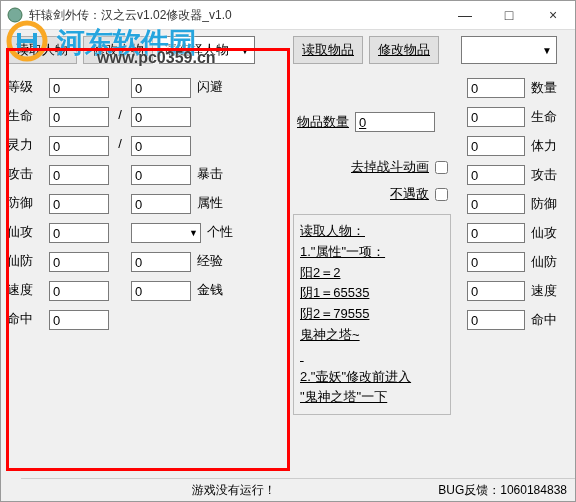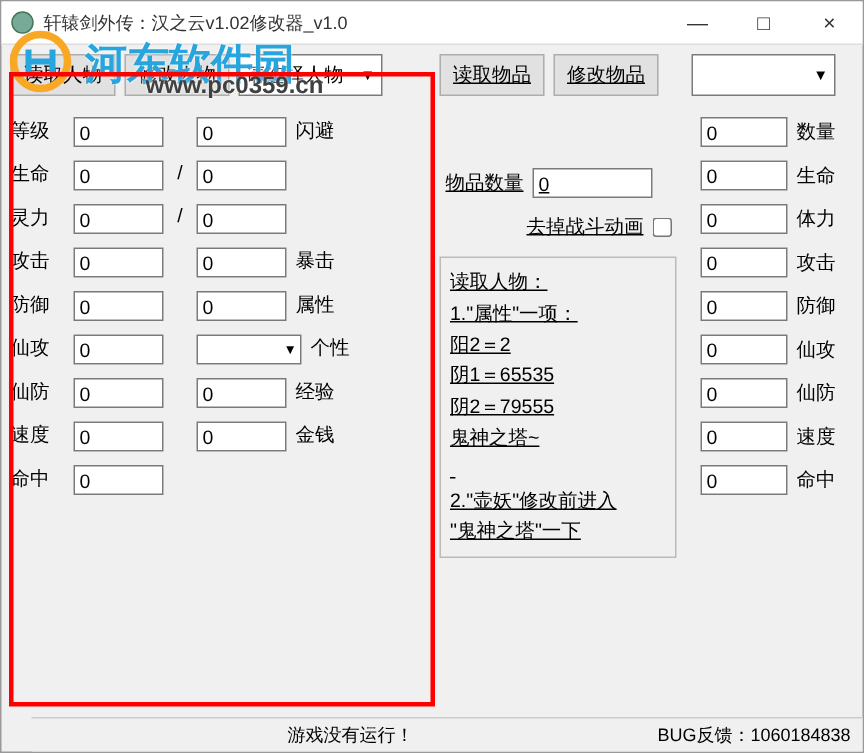--- a/index.html
+++ b/index.html
@@ -23,21 +23,21 @@
 .row{display:flex;margin-bottom:9px;gap:6px;}
 .lbl{width:36px;text-align:left;font-size:13px;}
 .lbl-r{width:36px;text-align:left;font-size:13px;}
 .inp{width:60px;height:20px;border:1px solid #7a7a7a;background:#fff;padding:1px 3px;font-size:13px;box-sizing:border-box;}
 .slash{width:10px;text-align:center;}
 .midcol{display:flex;flex-direction:column;text-decoration:underline;}
 .note{border:1px solid #bbb;padding:6px;font-size:13px;line-height:1.6;margin-top:2px;}
 .note p{margin:0;}
 .chk{display:flex;justify-content:flex-end;margin-bottom:8px;font-size:13px;}
 .chk input{margin-left:6px;}
-.item-row{display:flex;align-items:center;margin-bottom:10px;gap:6px;}
+.item-row{display:flex;align-items:center;margin-bottom:26px;gap:6px;}
 .item-lbl{width:56px;text-align:right;font-size:13px;}
 .rcol-row{display:flex;align-items:center;justify-content:flex-end;margin-bottom:9px;gap:6px;}
 .rcol-row .inp{width:58px;}
 .rcol-lbl{width:36px;text-align:left;font-size:13px;}
 .statusbar{position:absolute;bottom:0;left:0;right:0;height:22px;background:#f0f0f0;border-top:1px solid #ccc;display:flex;align-items:center;font-size:12px;padding:0 8px;margin-left:20px;}
 .statusbar .s1{flex:1;text-align:center;}
 .statusbar .s2{text-align:right;}
 .combo{width:70px;height:20px;border:1px solid #7a7a7a;background:#fff;display:flex;align-items:center;justify-content:space-between;padding:0 2px;box-sizing:border-box;}
 .combo .arrow{font-size:9px;}
 .topsel{width:66px;}
@@ -161,20 +161,24 @@
       </div>
       <div style="height:34px"></div>
       <div class="item-row">
         <span class="item-lbl">物品数量</span>
         <input class="inp" style="width: 80px;" value="0">
       </div>
       <div class="chk">
         <span>去掉战斗动画</span>
         <input type="checkbox" style="">
       </div>
+      <div class="chk">
+        <span>不遇敌</span>
+        <input type="checkbox" style="">
+      </div>
       <div class="note">
         <p>读取人物：</p>
         <div id="note-lines">
             <p>1."属性"一项：</p>
             <p>阳2＝2</p>
             <p>阴1＝65535</p>
             <p>阴2＝79555</p>
             <p>鬼神之塔~</p>
             <p>&nbsp;</p>
             <p>2."壶妖"修改前进入</p>

